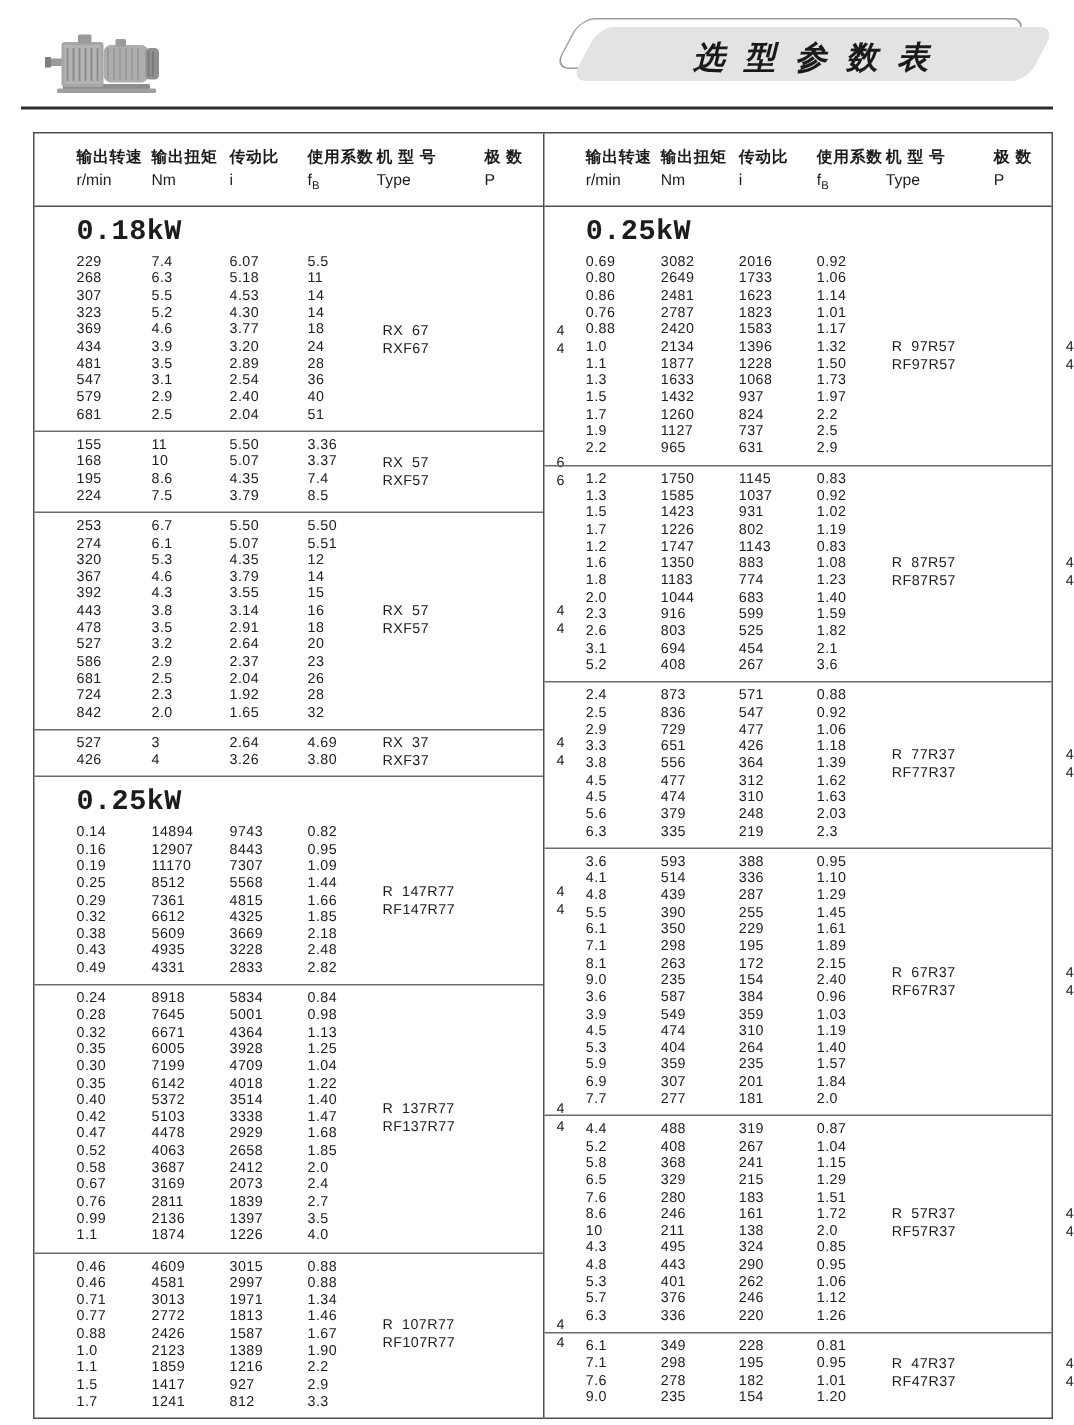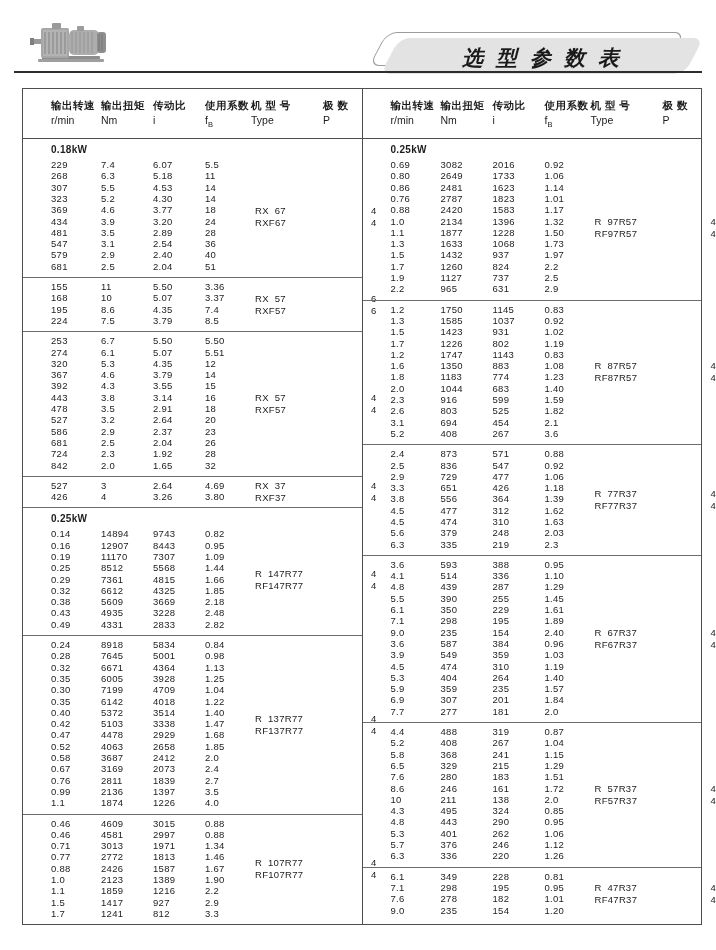--- a/index.html
+++ b/index.html
@@ -2,21 +2,21 @@
 <html><head>
 <meta charset="utf-8">
 <style>
   html,body{margin:0;padding:0;background:#ffffff;}
   .page{position:relative;width:716px;height:950px;background:#ffffff;overflow:hidden;
         font-family:"Liberation Sans","DejaVu Sans",sans-serif;color:#1c1c1c;}
 
   
   .header-bar{position:absolute;top:12px;left:28px;right:12px;height:56px;}
   .logo{position:absolute;left:0;top:4px;width:90px;height:50px;}
-  .banner{position:absolute;right:2px;top:20px;width:326px;height:46px;}
+  .banner{position:absolute;right:2px;top:0;width:326px;height:46px;}
   .banner-back{position:absolute;left:2px;top:0;width:296px;height:32px;border:1.5px solid #9c9c9c;
                border-radius:10px;transform:skewX(-28deg);background:#ffffff;}
   .banner-front{position:absolute;left:14px;top:6px;width:304px;height:36px;background:#e3e3e3;
                 border-radius:10px;transform:skewX(-28deg);}
   .banner-text{position:absolute;left:26px;top:12px;width:290px;text-align:center;
                font-size:21px;font-weight:700;font-style:italic;letter-spacing:13px;color:#1a1a1a;white-space:nowrap;}
   .top-rule{position:absolute;top:71px;left:14px;width:688px;height:2px;background:#2d2d2d;}
 
   
   .param-table{position:absolute;top:88px;left:22px;width:678px;display:flex;
@@ -24,22 +24,22 @@
   .half{width:50%;display:flex;flex-direction:column;}
   .half-left{border-right:1.4px solid #4e4e4e;}
 
   .thead{border-bottom:1.4px solid #4e4e4e;padding:8px 0 6px;}
   .thead-row{display:grid;grid-template-columns:50px 52px 52px 46px 72px 34px;padding-left:28px;}
   .th{text-align:left;font-size:10.5px;line-height:16px;white-space:nowrap;}
   .th-cn .th{font-weight:700;letter-spacing:0.5px;}
   .th-en .th{line-height:14px;}
   .th sub{font-size:7.5px;}
 
-  .section-heading{font-size:10px;font-weight:700;letter-spacing:0.3px;
-                   padding:5px 0 1px 28px;border-top:1px solid #6c6c6c;}
+  .section-heading{font-size:19px;font-weight:700;letter-spacing:0.3px;
+                   padding:5px 0 1px 28px;border-top:1px solid #6c6c6c;font-family:Liberation Mono, monospace;}
   .thead + .section-heading{border-top:none;}
   .blk{position:relative;padding:3px 0 5px;border-top:1px solid #6c6c6c;}
   .section-heading + .blk{border-top:none;}
   .row{display:grid;grid-template-columns:50px 52px 52px 46px 72px 34px;
        padding-left:28px;font-size:9.5px;line-height:11.3px;}
   .cell{text-align:left;letter-spacing:0.3px;}
   .type-label{position:absolute;left:232px;top:50%;transform:translateY(-50%);
               font-size:9.5px;line-height:12px;white-space:pre;letter-spacing:0.3px;}
   .poles-label{position:absolute;left:312px;top:50%;transform:translateY(-50%);
                font-size:9.5px;line-height:12px;text-align:center;margin-left:36px;}
@@ -774,20 +774,26 @@
             <div class="cell">229</div>
             <div class="cell">1.61</div>
           </div>
           <div class="row">
             <div class="cell">7.1</div>
             <div class="cell">298</div>
             <div class="cell">195</div>
             <div class="cell">1.89</div>
           </div>
           <div class="row">
+            <div class="cell">8.1</div>
+            <div class="cell">263</div>
+            <div class="cell">172</div>
+            <div class="cell">2.15</div>
+          </div>
+          <div class="row">
             <div class="cell">9.0</div>
             <div class="cell">235</div>
             <div class="cell">154</div>
             <div class="cell">2.40</div>
           </div>
           <div class="row">
             <div class="cell">3.6</div>
             <div class="cell">587</div>
             <div class="cell">384</div>
             <div class="cell">0.96</div>

